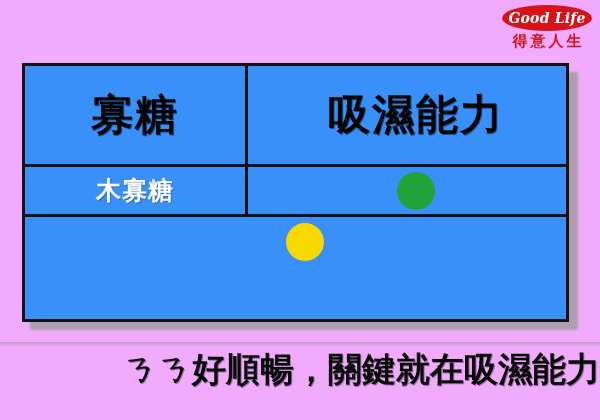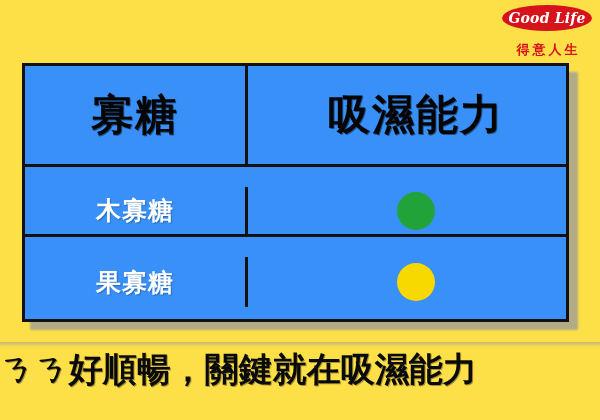--- a/index.html
+++ b/index.html
@@ -12,21 +12,21 @@
     background: #ffffff;
     font-family: "DejaVu Sans", "Liberation Sans", sans-serif;
     overflow: hidden;
     position: relative;
   }
 
   #stage {
     position: relative;
     width: 600px;
     height: 420px;
-    background: #fde047;
+    background: #f0abfc;
   }
 
   
   .brand {
     position: absolute;
     left: 500px;
     top: 5px;
     width: 94px;
     height: 48px;
     text-align: center;
@@ -47,23 +47,23 @@
     font-family: "DejaVu Serif", "Liberation Serif", serif;
     font-style: italic;
     font-weight: bold;
     font-size: 14px;
     line-height: 1;
     letter-spacing: 0.2px;
     white-space: nowrap;
     transform: translateY(-0.5px);
   }
   .brand-sub {
-    margin-top: 12px;
+    margin-top: 3px;
     color: #d6121a;
-    font-size: 13px;
+    font-size: 15px;
     font-weight: bold;
     letter-spacing: 3px;
     line-height: 1;
     white-space: nowrap;
     text-indent: 3px;
   }
 
   
   .table-shadow {
     position: absolute;
@@ -90,21 +90,21 @@
   .row {
     display: flex;
     flex-direction: row;
     box-sizing: border-box;
     border-bottom: 3px solid #111111;
   }
   .row:last-child {
     border-bottom: none;
   }
   .row-head { height: 101px; }
-  .row-body { height: 50px; margin-top: 20px; }
+  .row-body { height: 50px; }
 
   .cell {
     box-sizing: border-box;
     background: #3890f8;
     display: flex;
     align-items: center;
     justify-content: center;
     overflow: hidden;
   }
   .cell-left {
@@ -153,21 +153,21 @@
     top: 342px;
     width: 600px;
     height: 5px;
     background: linear-gradient(to bottom, rgba(150,150,150,0.55), rgba(255,255,255,0));
   }
   .caption {
     position: absolute;
     left: 0;
     top: 350px;
     width: 600px;
-    text-align: left;
+    text-align: right;
     font-family: "DejaVu Sans", "Liberation Sans", sans-serif;
     font-weight: bold;
     font-size: 34px;
     line-height: 1.15;
     color: #0a0a0a;
     letter-spacing: 0px;
     white-space: nowrap;
     text-shadow: 1px 1px 0 rgba(0,0,0,0.35);
   }
 </style>
@@ -199,23 +199,20 @@
     <div class="row row-body">
       <div class="cell cell-left">
         <span class="row-text">木寡糖</span>
       </div>
       <div class="cell cell-right">
         <span class="dot dot-green"></span>
       </div>
     </div>
 
     <div class="row row-body">
-      <div class="cell cell-left">
-        <span class="row-text">果寡糖</span>
-      </div>
       <div class="cell cell-right">
         <span class="dot dot-yellow"></span>
       </div>
     </div>
 
 
   </div>
 
   <div class="caption-shadow"></div>
   <div class="caption">ㄋㄋ好順暢，關鍵就在吸濕能力</div>

